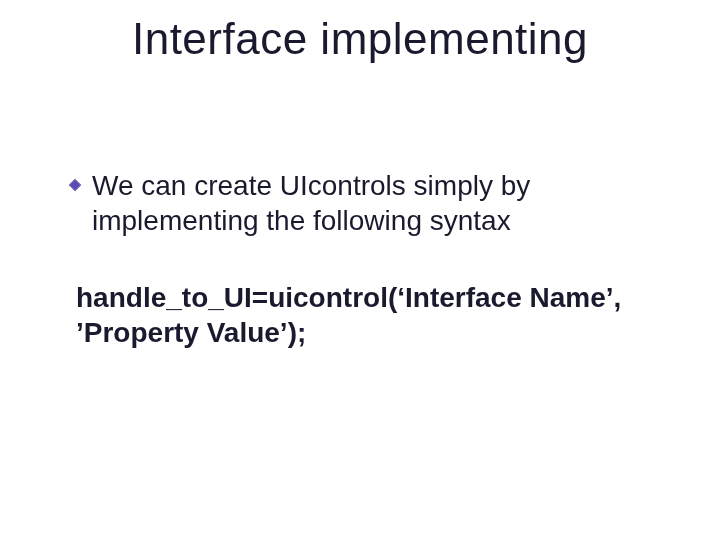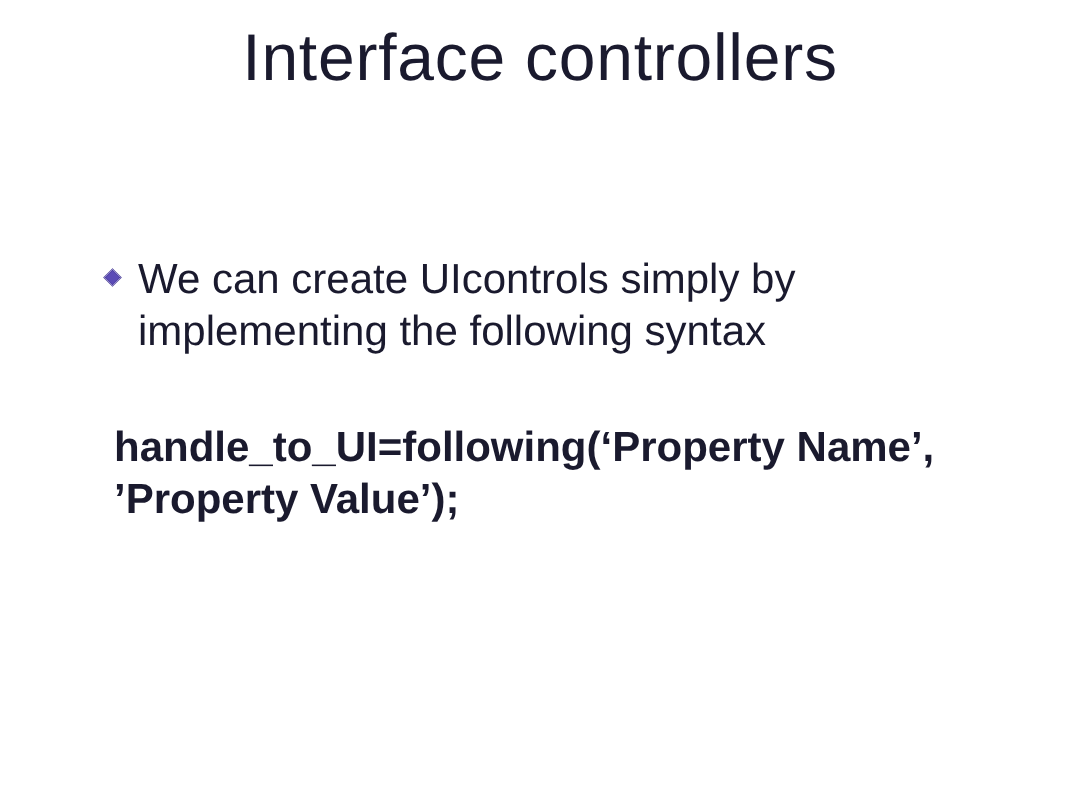--- a/index.html
+++ b/index.html
@@ -59,31 +59,31 @@
     font-size: 28px;
     line-height: 1.25;
     font-weight: 700;
   }
 </style>
 </head>
 <body>
 
 <div class="slide">
 
-  <div class="title">Interface controllers</div>
+  <div class="title">Interface implementing</div>
 
   <div class="body">
 
     <div class="bullet-row">
       <span class="bullet-icon">
         <svg width="14" height="14" viewBox="0 0 14 14">
           <rect x="3.1" y="3.1" width="7.8" height="7.8" transform="rotate(45 7 7)" fill="#5b4bb6" stroke="#3a2f85" stroke-width="1"></rect>
           <rect x="3.1" y="3.1" width="7.8" height="7.8" transform="rotate(45 7 7)" fill="none" stroke="#b8aee8" stroke-width="0.6"></rect>
         </svg>
       </span>
       <span class="bullet-text">We can create UIcontrols simply by implementing the following syntax</span>
     </div>
 
-    <div class="code-block">handle_to_UI=following(‘Property Name’, ’Property Value’);</div>
+    <div class="code-block">handle_to_UI=uicontrol(‘Interface Name’, ’Property Value’);</div>
 
   </div>
 
 </div>
 
 </body></html>

